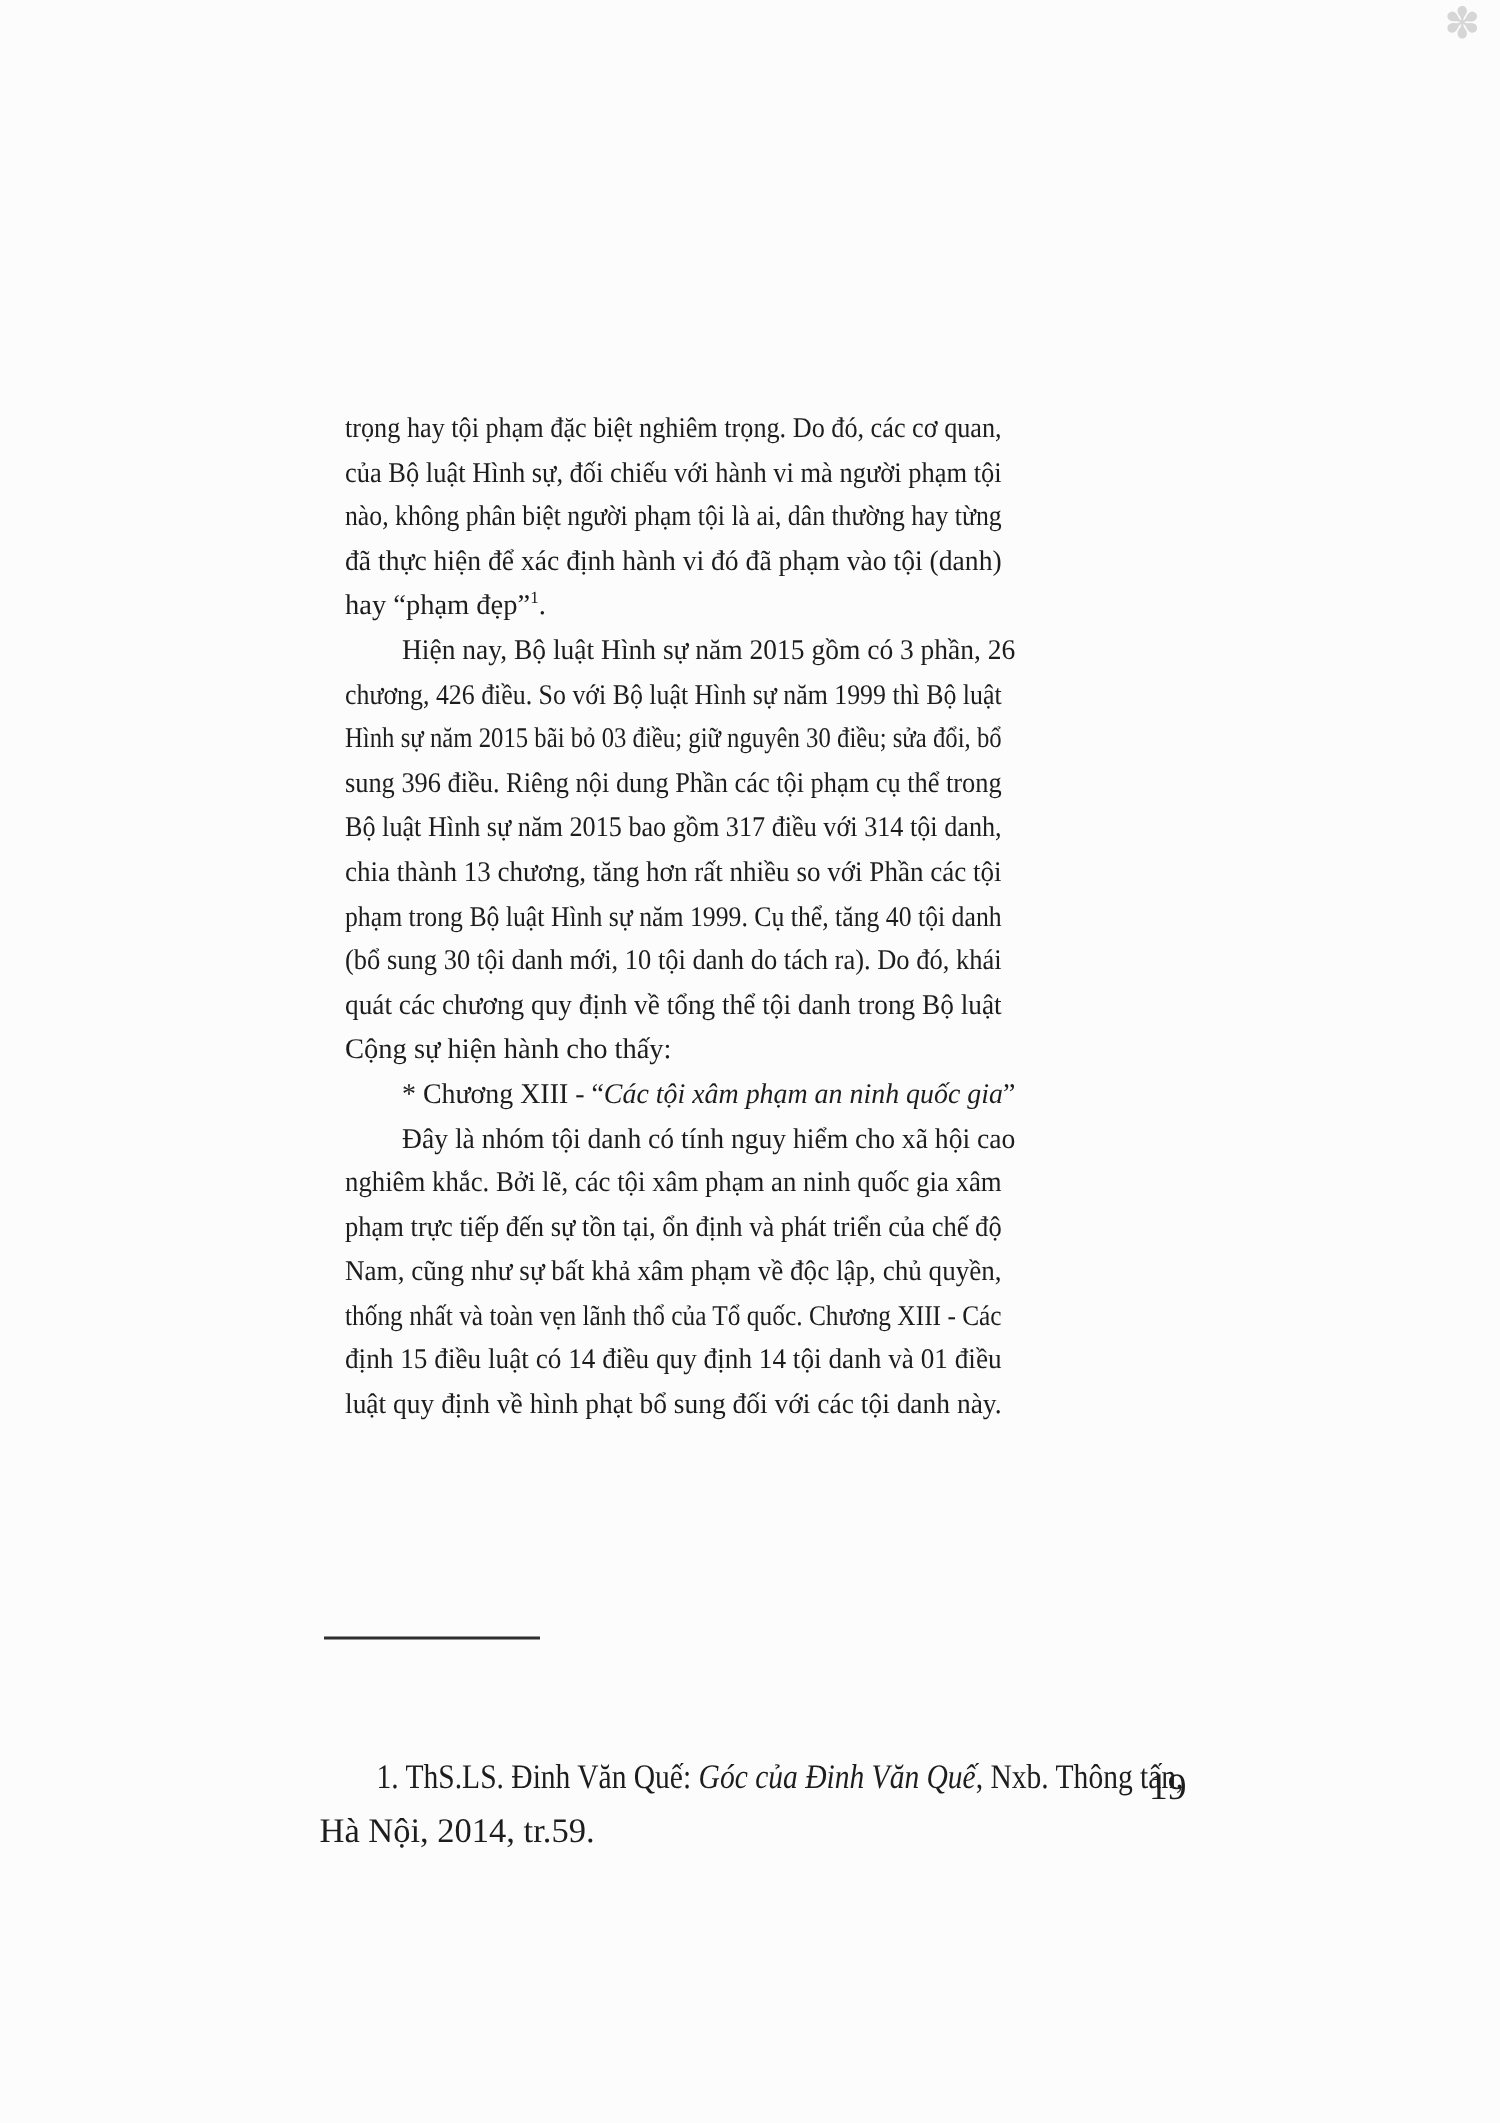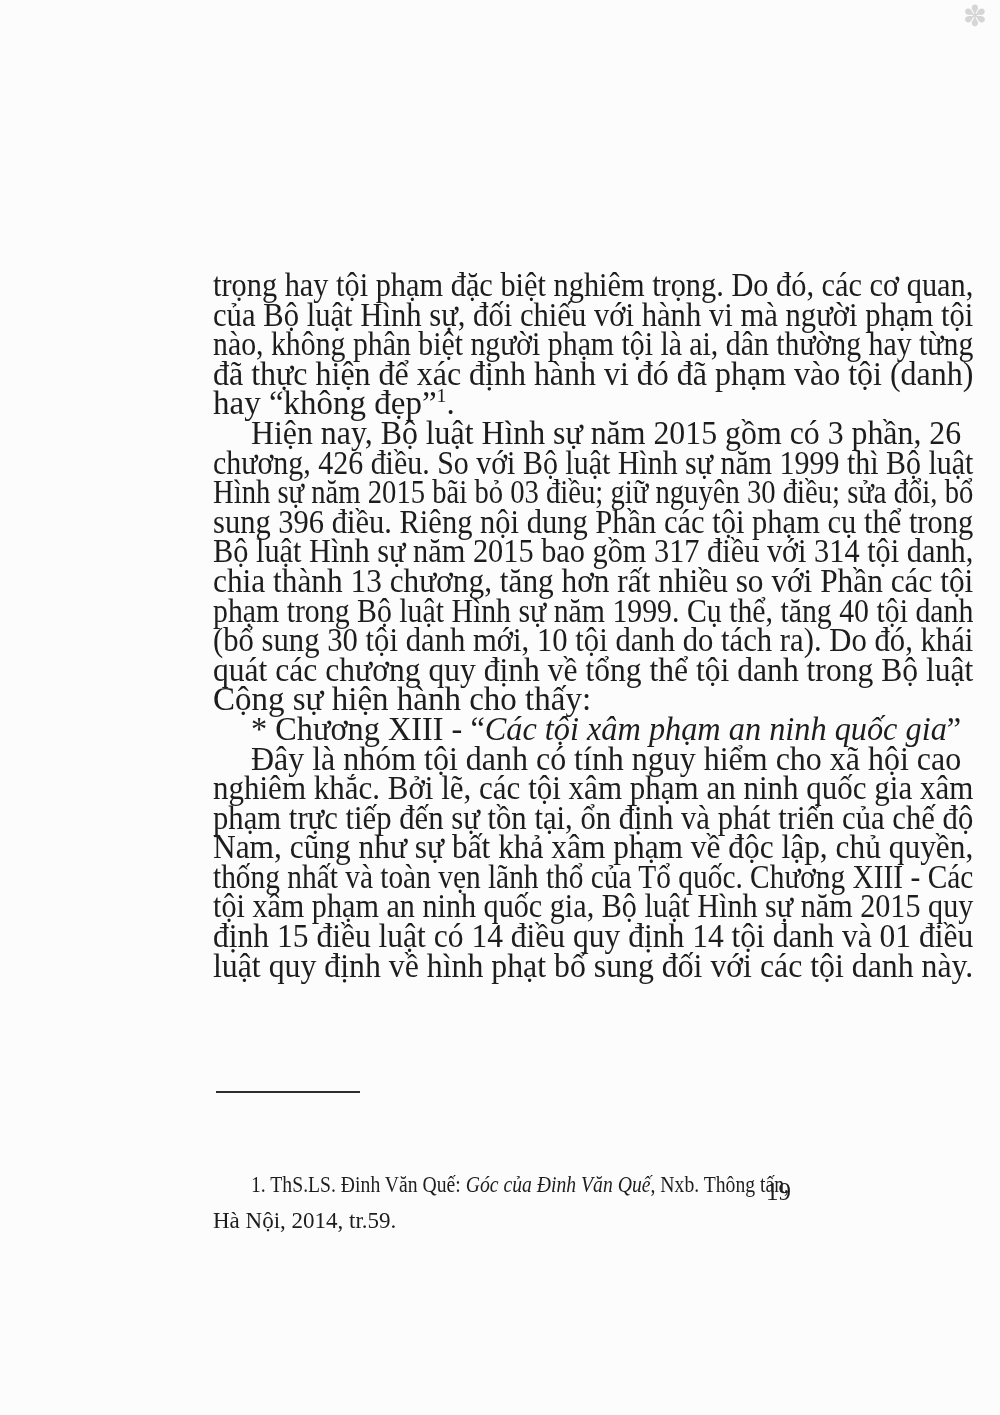--- a/index.html
+++ b/index.html
@@ -12,22 +12,22 @@
     color:#1d1d1d;
     font-family:"Liberation Serif", serif;
     overflow:hidden;
   }
   .ornament {
     position:absolute; top:2px; right:13px;
     font-size:29px; color:#d6d6d6;
     line-height:1;
   }
   .body-text {
-    position:absolute; left:213px; top:271px; width:576px;
-    font-size:33px; line-height:29.6px;
+    position:absolute; left:230px; top:271px; width:576px;
+    font-size:19px; line-height:29.6px;
   }
   .line { white-space:nowrap; height:29.6px; overflow:visible; }
   .line.indent { padding-left:38px; }
   .fit { display:inline-block; white-space:pre; transform-origin:0 50%; }
   .it { font-style:italic; }
   sup.fn { font-size:0.6em; vertical-align:super; line-height:0; }
   .footnote-sep {
     position:absolute; left:216px; top:1091px;
     width:144px; height:2px; background:#2e2e2e;
   }
@@ -45,21 +45,21 @@
 <body>
 
 <div class="page">
   <div class="ornament">✽</div>
   <div class="body-text" id="body-text">
       <div>
         <div class="line"><span class="fit" style="transform: scaleX(0.91976);"><span>trọng hay tội phạm đặc biệt nghiêm trọng. Do đó, các cơ quan,</span></span></div>
         <div class="line"><span class="fit" style="transform: scaleX(0.928845);"><span>của Bộ luật Hình sự, đối chiếu với hành vi mà người phạm tội</span></span></div>
         <div class="line"><span class="fit" style="transform: scaleX(0.903065);"><span>nào, không phân biệt người phạm tội là ai, dân thường hay từng</span></span></div>
         <div class="line"><span class="fit" style="transform: scaleX(0.968652);"><span>đã thực hiện để xác định hành vi đó đã phạm vào tội (danh)</span></span></div>
-        <div class="line last"><span class="fit"><span>hay “không đẹp”</span><sup class="fn">1</sup><span>.</span></span></div>
+        <div class="line last"><span class="fit"><span>hay “phạm đẹp”</span><sup class="fn">1</sup><span>.</span></span></div>
       </div>
       <div>
         <div class="line indent"><span class="fit" style="transform: scaleX(0.964671);"><span>Hiện nay, Bộ luật Hình sự năm 2015 gồm có 3 phần, 26</span></span></div>
         <div class="line"><span class="fit" style="transform: scaleX(0.907422);"><span>chương, 426 điều. So với Bộ luật Hình sự năm 1999 thì Bộ luật</span></span></div>
         <div class="line"><span class="fit" style="transform: scaleX(0.868103);"><span>Hình sự năm 2015 bãi bỏ 03 điều; giữ nguyên 30 điều; sửa đổi, bổ</span></span></div>
         <div class="line"><span class="fit" style="transform: scaleX(0.924814);"><span>sung 396 điều. Riêng nội dung Phần các tội phạm cụ thể trong</span></span></div>
         <div class="line"><span class="fit" style="transform: scaleX(0.91905);"><span>Bộ luật Hình sự năm 2015 bao gồm 317 điều với 314 tội danh,</span></span></div>
         <div class="line"><span class="fit" style="transform: scaleX(0.949638);"><span>chia thành 13 chương, tăng hơn rất nhiều so với Phần các tội</span></span></div>
         <div class="line"><span class="fit" style="transform: scaleX(0.903109);"><span>phạm trong Bộ luật Hình sự năm 1999. Cụ thể, tăng 40 tội danh</span></span></div>
         <div class="line"><span class="fit" style="transform: scaleX(0.92997);"><span>(bổ sung 30 tội danh mới, 10 tội danh do tách ra). Do đó, khái</span></span></div>
@@ -68,21 +68,20 @@
       </div>
       <div>
         <div class="line indent last"><span class="fit" style="transform: scaleX(0.978849);"><span>* Chương XIII - “</span><span class="it">Các tội xâm phạm an ninh quốc gia</span><span>”</span></span></div>
       </div>
       <div>
         <div class="line indent"><span class="fit" style="transform: scaleX(0.968606);"><span>Đây là nhóm tội danh có tính nguy hiểm cho xã hội cao</span></span></div>
         <div class="line"><span class="fit" style="transform: scaleX(0.939545);"><span>nghiêm khắc. Bởi lẽ, các tội xâm phạm an ninh quốc gia xâm</span></span></div>
         <div class="line"><span class="fit" style="transform: scaleX(0.930087);"><span>phạm trực tiếp đến sự tồn tại, ổn định và phát triển của chế độ</span></span></div>
         <div class="line"><span class="fit" style="transform: scaleX(0.951403);"><span>Nam, cũng như sự bất khả xâm phạm về độc lập, chủ quyền,</span></span></div>
         <div class="line"><span class="fit" style="transform: scaleX(0.890263);"><span>thống nhất và toàn vẹn lãnh thổ của Tổ quốc. Chương XIII - Các</span></span></div>
-        <div class="line"><span class="fit" style="transform: scaleX(0.914082);"><span>tội xâm phạm an ninh quốc gia, Bộ luật Hình sự năm 2015 quy</span></span></div>
         <div class="line"><span class="fit" style="transform: scaleX(0.955719);"><span>định 15 điều luật có 14 điều quy định 14 tội danh và 01 điều</span></span></div>
         <div class="line last"><span class="fit" style="transform: scaleX(0.96384);"><span>luật quy định về hình phạt bổ sung đối với các tội danh này.</span></span></div>
       </div>
     </div>
   <div class="footnote-sep"></div>
   <div class="footnote" id="footnote-text">
       <div>
         <div class="line indent"><span class="fit" style="transform: scaleX(0.855815);"><span>1. ThS.LS. Đinh Văn Quế: </span><span class="it">Góc của Đinh Văn Quế</span><span>, Nxb. Thông tấn,</span></span></div>
         <div class="line last"><span class="fit"><span>Hà Nội, 2014, tr.59.</span></span></div>
       </div>

